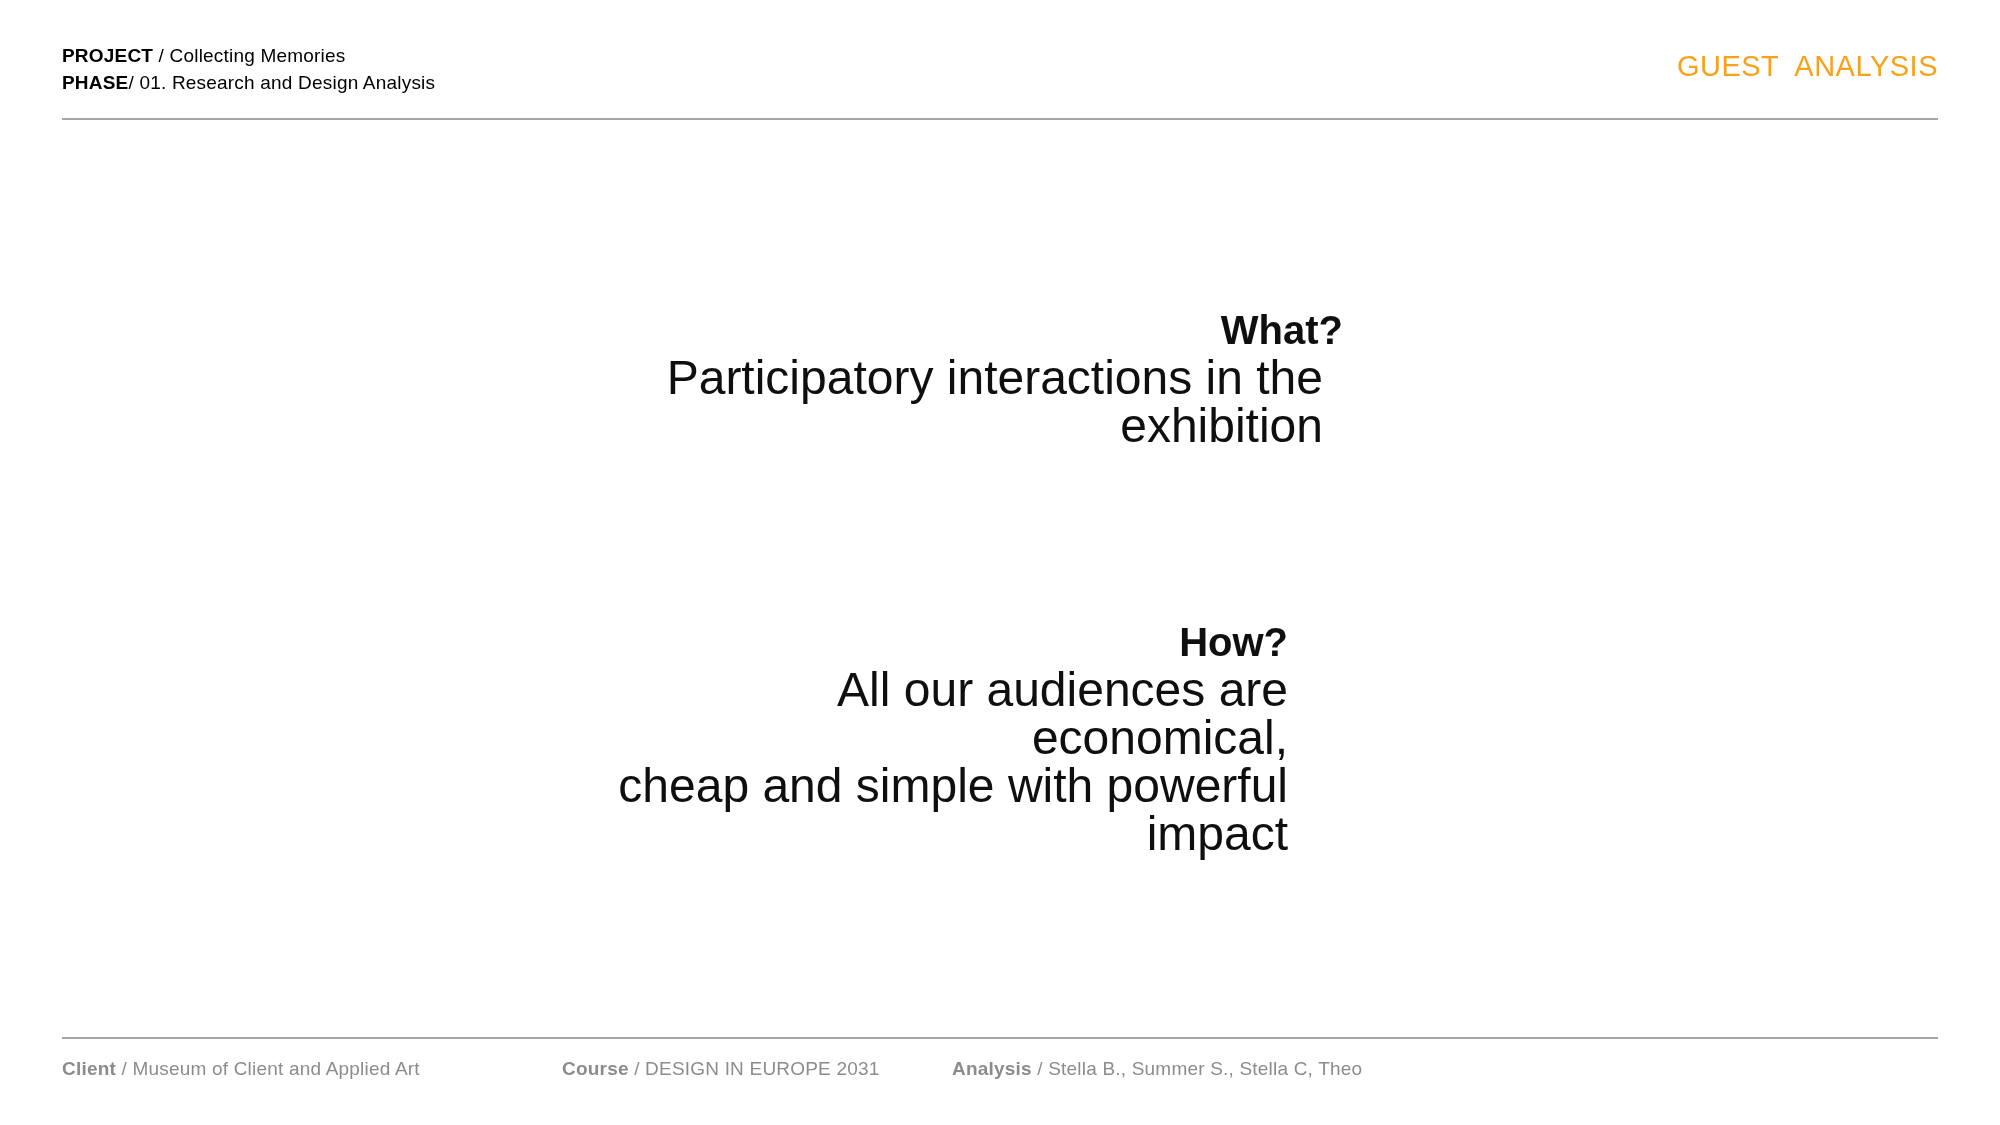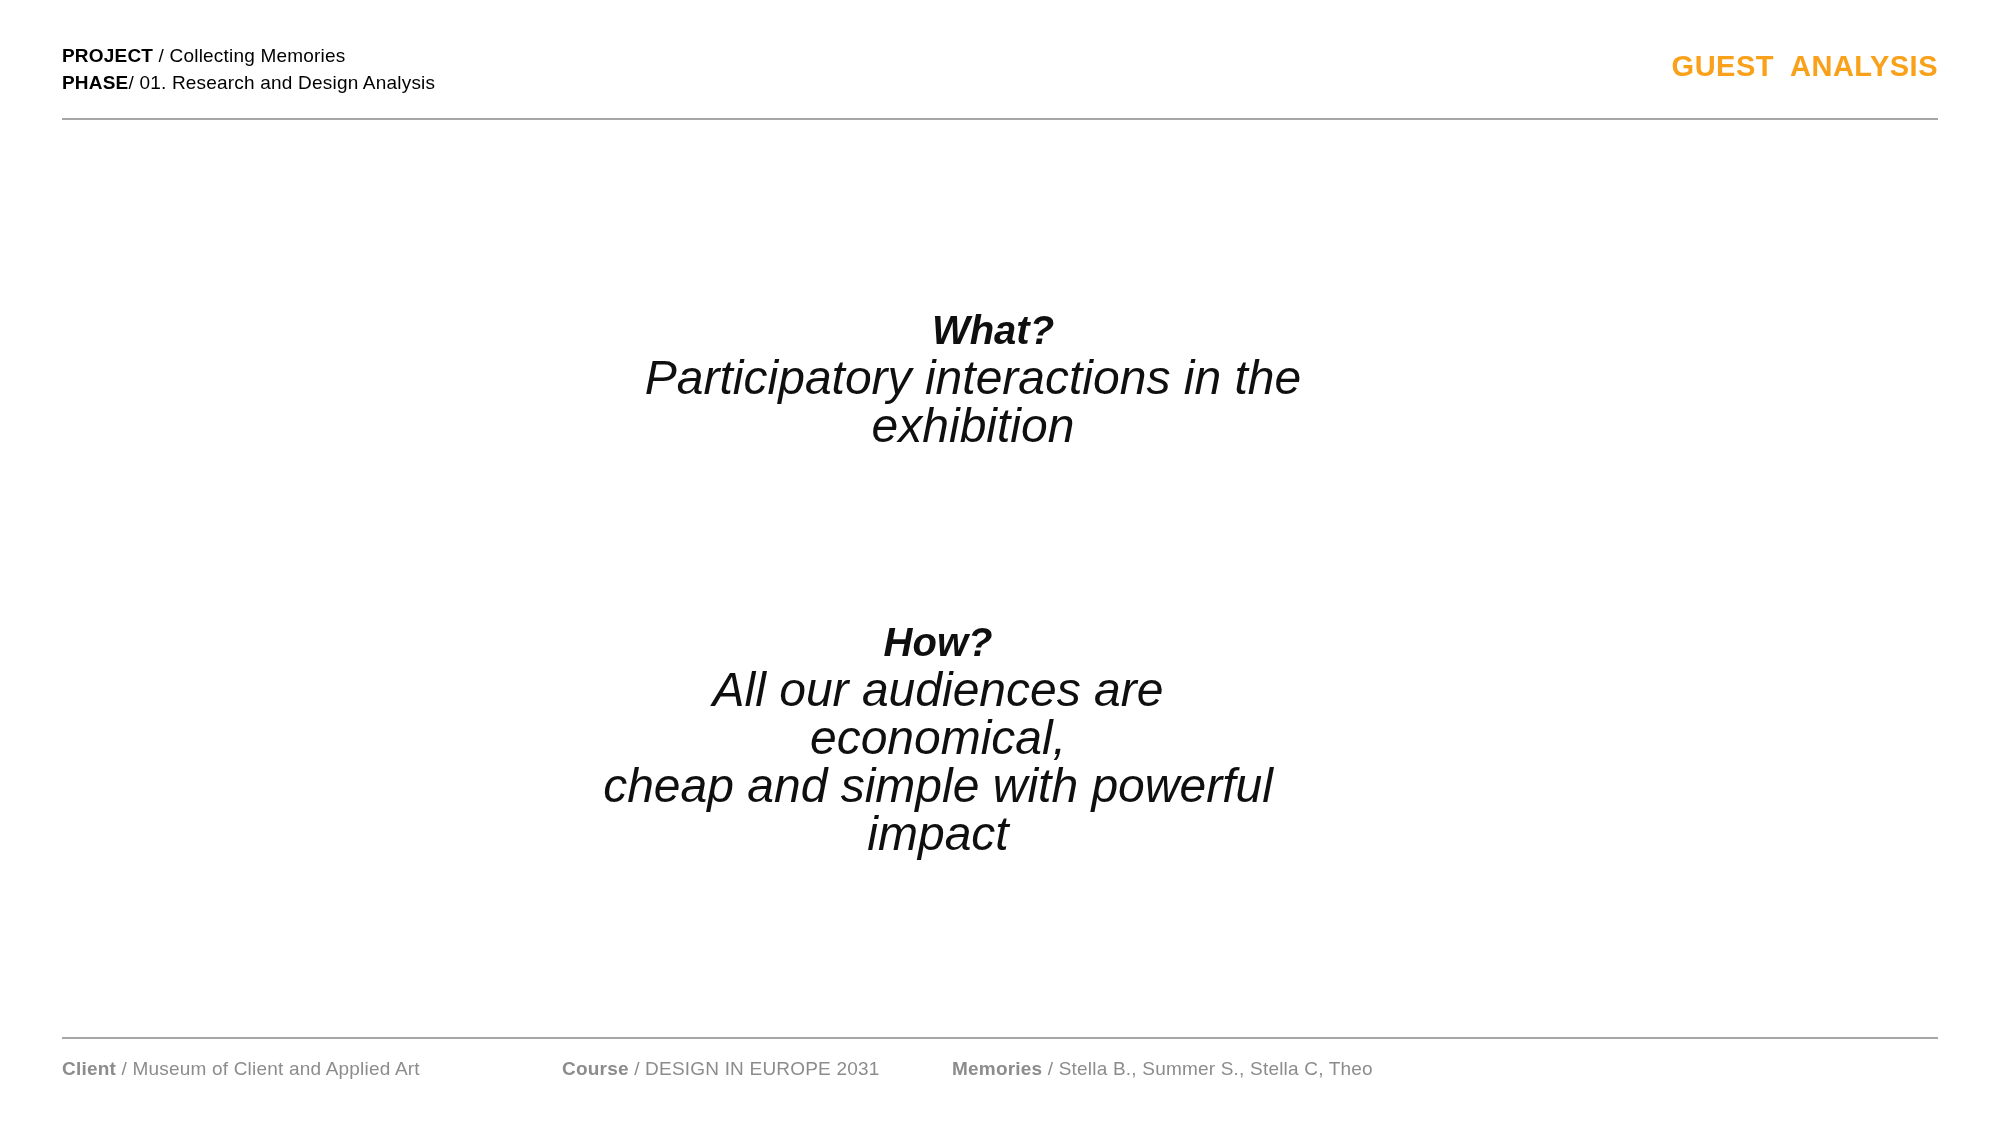--- a/index.html
+++ b/index.html
@@ -29,40 +29,38 @@
   .meta-label { font-weight: bold; }
   .guest-badge {
     position: absolute;
     right: 62px;
     top: 50px;
     font-size: 29px;
     line-height: 32px;
     color: #f9a11b;
     white-space: pre;
     letter-spacing: 0.5px;
-    font-weight: bold;
   }
   .rule {
     position: absolute;
     left: 62px;
     right: 62px;
     height: 2px;
     background: #a6a6a6;
   }
   .rule-top { top: 118px; }
   .rule-bottom { top: 1037px; }
 
   
   .qblock {
     position: absolute;
     transform: translateX(-50%);
-    text-align: center;
+    text-align: right;
     color: #0f0f0f;
     width: 700px;
-    font-style: italic;
   }
   .qtitle {
     font-weight: bold;
     font-size: 40px;
     line-height: 48px;
   }
   .qbody {
     font-size: 48px;
     line-height: 48px;
     white-space: pre-line;
@@ -110,15 +108,15 @@
   <div class="qblock qblock-how">
     <div class="qtitle">How?</div>
     <div class="qbody">All our audiences are economical,
 cheap and simple with powerful
 impact</div>
   </div>
 
   <div class="rule rule-bottom"></div>
   <div class="footer-item footer-client"><span class="meta-label">Client</span><span> / Museum of Client and Applied Art</span></div>
   <div class="footer-item footer-course"><span class="meta-label">Course</span><span> / DESIGN IN EUROPE 2031</span></div>
-  <div class="footer-item footer-designers"><span class="meta-label">Memories</span><span> / Stella B., Summer S., Stella C, Theo</span></div>
+  <div class="footer-item footer-designers"><span class="meta-label">Analysis</span><span> / Stella B., Summer S., Stella C, Theo</span></div>
 
 </div>
 
 </body></html>

